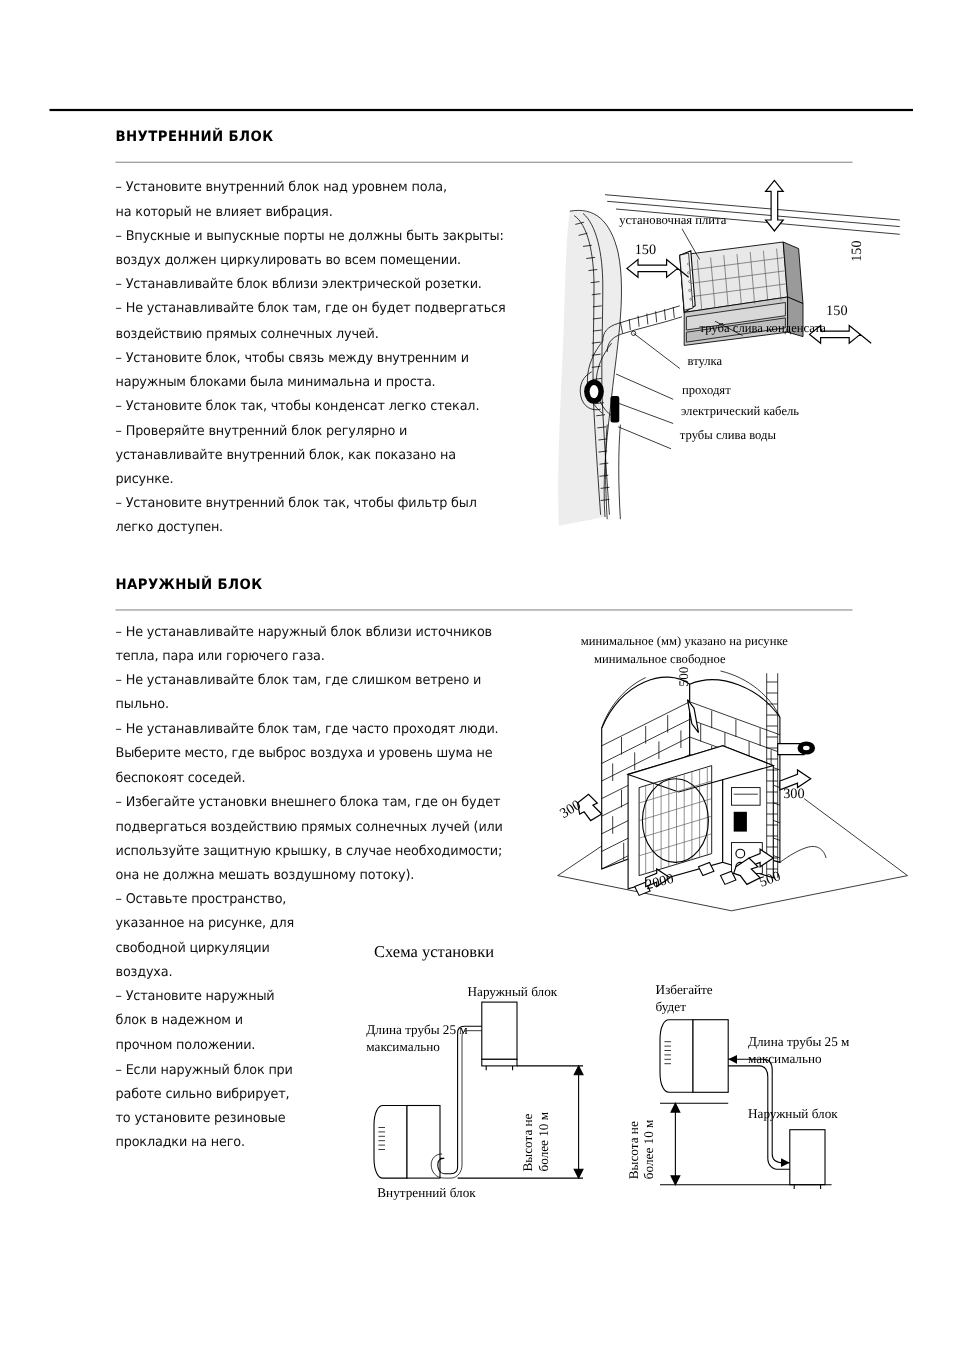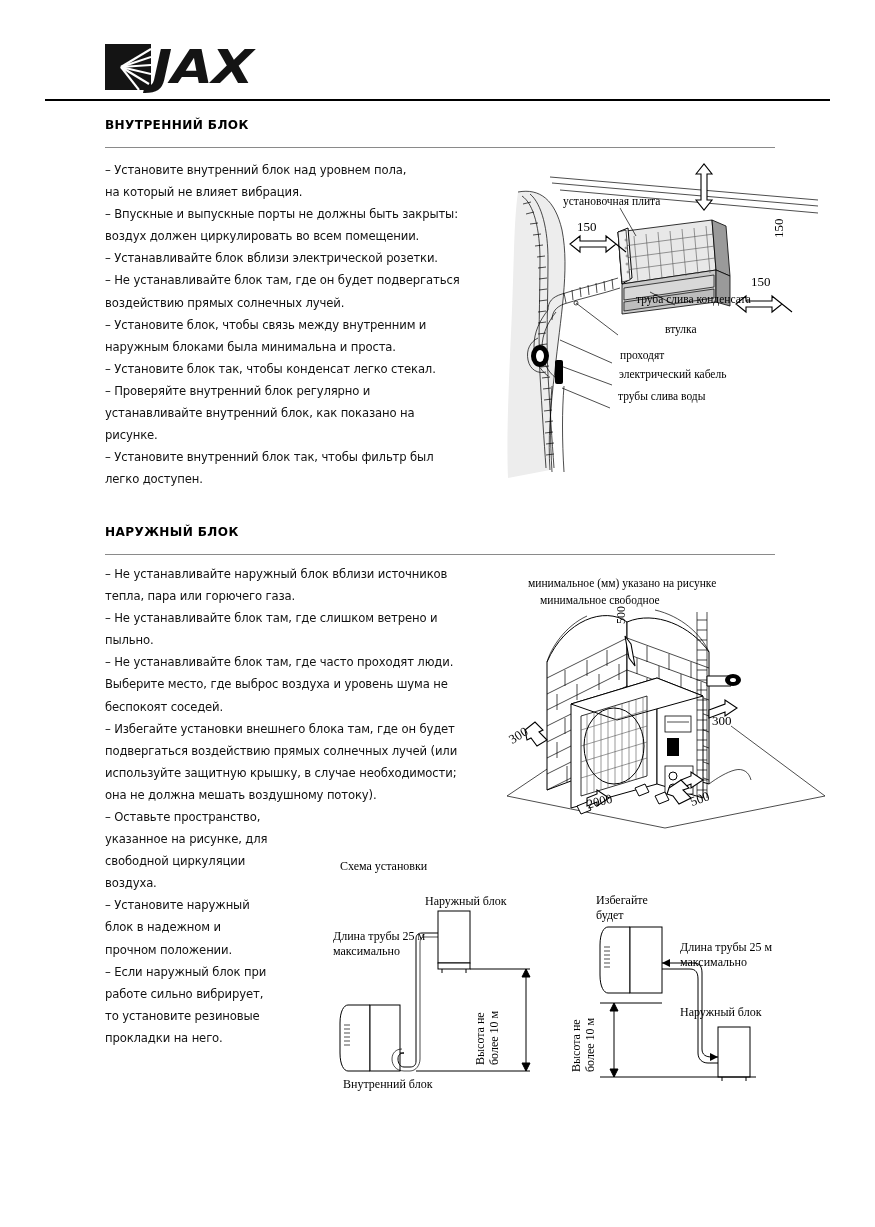--- a/index.html
+++ b/index.html
@@ -117,36 +117,20 @@
   .fill-l { fill: #e8e8e8; stroke: #000; stroke-width: .8; }
   .fill-m { fill: #c9c9c9; stroke: #000; stroke-width: .8; }
   .fill-d { fill: #9a9a9a; stroke: #000; stroke-width: .8; }
   .arrw { fill: #fff; stroke: #000; stroke-width: 1.1; }
 </style>
 </head>
 <body>
 
 <div class="page">
 
-  <div class="logo-wrap">
-    <div class="logo-mark">
-      <svg width="46" height="46" viewBox="0 0 46 46">
-        <rect x="0" y="0" width="46" height="46" fill="#141414"></rect>
-        <g stroke="#ffffff" stroke-width="2.1" fill="none">
-          <line x1="16" y1="23" x2="46" y2="5"></line>
-          <line x1="16" y1="23" x2="46" y2="13"></line>
-          <line x1="16" y1="23" x2="46" y2="21"></line>
-          <line x1="16" y1="23" x2="46" y2="30"></line>
-          <line x1="16" y1="23" x2="44" y2="40"></line>
-          <line x1="16" y1="23" x2="34" y2="46"></line>
-        </g>
-      </svg>
-    </div>
-    <div class="logo-text">JAX</div>
-  </div>
   <div class="rule-top"></div>
 
   <div class="sec-title" style="left:105px; top:117px;">ВНУТРЕННИЙ БЛОК</div>
   <div class="rule-sec" style="top:147px;"></div>
 
   <div class="copy" style="left:105px; top:159px; width:420px;">
     <p>– Установите внутренний блок над уровнем пола,</p>
     <p>на который не влияет вибрация.</p>
     <p>– Впускные и выпускные порты не должны быть закрыты:</p>
     <p>воздух должен циркулировать во всем помещении.</p>
@@ -284,21 +268,21 @@
       <line x1="110" y1="248" x2="62" y2="228"></line>
       <circle cx="76" cy="143" r="2" fill="none" stroke="#000" stroke-width=".7"></circle>
     </g>
   </svg>
 
   <div class="dlabel" style="left:563px; top:195px;">установочная  плита</div>
   <div class="dnum rot90" style="left:771px; top:238px;">150</div>
   <div class="dnum" style="left:577px; top:219px;">150</div>
   <div class="dnum" style="left:751px; top:274px;">150</div>
   <div class="dlabel" style="left:636px; top:293px;">труба слива конденсата</div>
-  <div class="dlabel" style="left:625px; top:323px;margin-left:40px;">втулка</div>
+  <div class="dlabel" style="left:625px; top:323px;">втулка</div>
   <div class="dlabel" style="left:620px; top:349px;">проходят</div>
   <div class="dlabel" style="left:619px; top:368px;">электрический кабель</div>
   <div class="dlabel" style="left:618px; top:390px;text-align:right;">трубы  слива воды</div>
 
   <div class="sec-title" style="left:105px; top:524px;">НАРУЖНЫЙ БЛОК</div>
   <div class="rule-sec" style="top:554px;"></div>
 
   <div class="copy" style="left:105px; top:563px; width:420px;">
     <p>– Не устанавливайте наружный блок вблизи источников</p>
     <p>тепла, пара или горючего газа.</p>
@@ -491,21 +475,21 @@
       <path d="M214,184 C222,178 232,172 240,170 C248,168 254,172 256,180"></path>
     </g>
   </svg>
 
   <div class="dnum" style="left:614px; top:624px; transform:rotate(-90deg) scale(.92); transform-origin:left top;">500</div>
   <div class="dnum" style="left:506px; top:734px; transform:rotate(-32deg); transform-origin:left top;">300</div>
   <div class="dnum" style="left:712px; top:713px;">300</div>
   <div class="dnum" style="left:585px; top:797px; transform:rotate(-14deg); transform-origin:left top;">2000</div>
   <div class="dnum" style="left:688px; top:795px; transform:rotate(-20deg); transform-origin:left top;">500</div>
 
-  <div class="dlabel" style="left:340px; top:860px; font-size:12px;">Схема установки</div>
+  <div class="dlabel" style="left:340px; top:860px; font-size:15px;">Схема установки</div>
 
   <div class="dlabel" style="left:425px; top:895px; font-size:12px;">Наружный блок</div>
   <div class="dlabel" style="left:333px; top:930px; font-size:12px;">Длина трубы 25 м</div>
   <div class="dlabel" style="left:333px; top:945px; font-size:12px;">максимально</div>
   <div class="dlabel rot90" style="left:474px; top:1065px; font-size:12px;">Высота не</div>
   <div class="dlabel rot90" style="left:488px; top:1065px; font-size:12px;">более 10 м</div>
   <div class="dlabel" style="left:343px; top:1078px; font-size:12px;">Внутренний блок</div>
 
   <svg class="fig" style="left:330px; top:885px;" width="230" height="200" viewBox="0 0 230 200">
 

